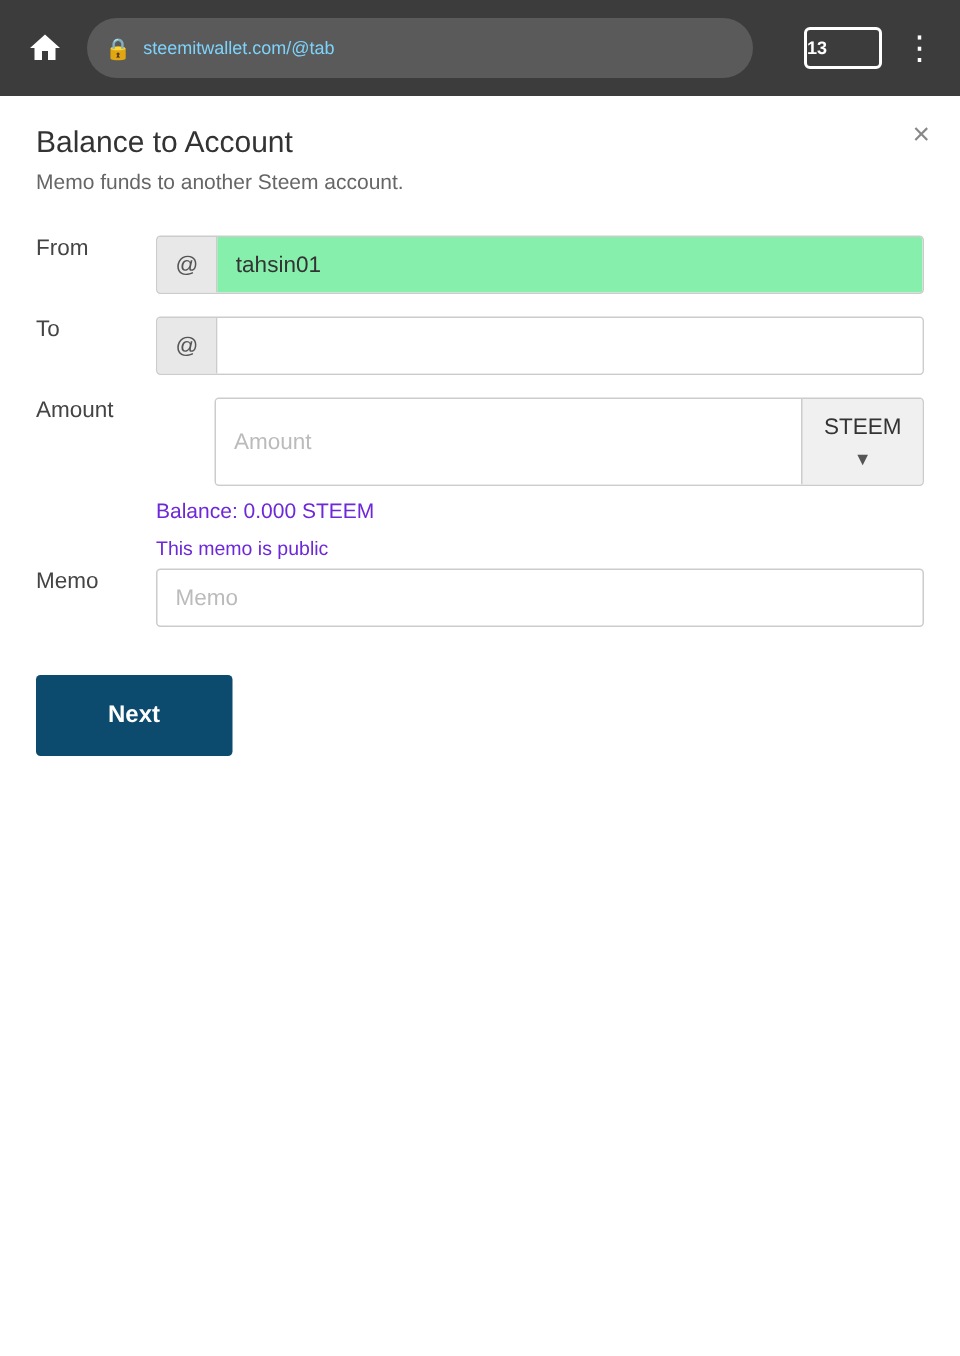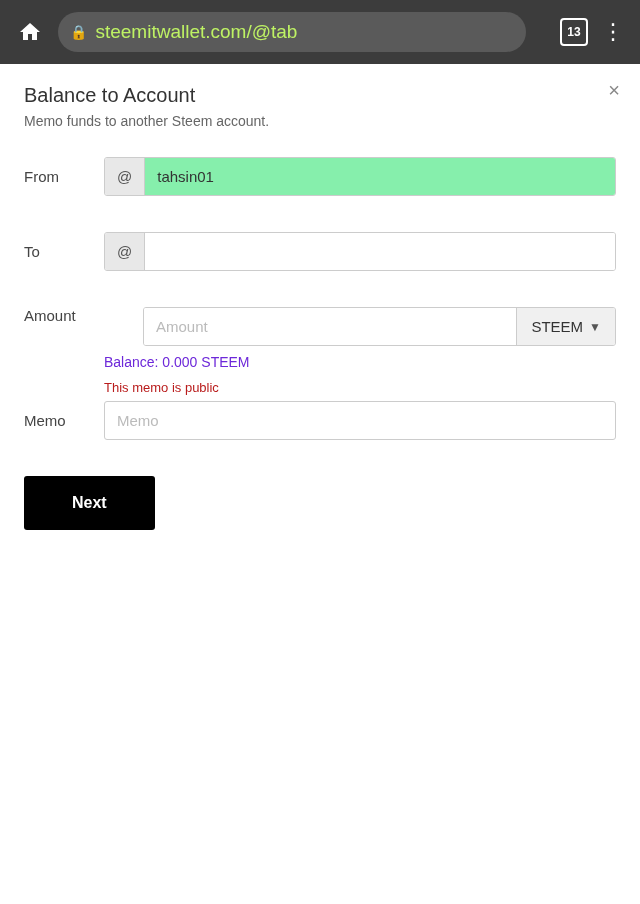--- a/index.html
+++ b/index.html
@@ -51,38 +51,38 @@
       padding: 0 12px;
       gap: 8px;
     }
 
     .lock-icon {
       color: #aaa;
       font-size: 14px;
     }
 
     .address-text {
-      color: #bef264;
-      font-size: 19px;
+      color: #7dd3fc;
+      font-size: 12px;
       white-space: nowrap;
       overflow: hidden;
     }
 
     .tab-badge {
       background: transparent;
       border: 2px solid white;
       border-radius: 4px;
       color: white;
       font-size: 12px;
       font-weight: bold;
-      width: 28px;
+      width: 52px;
       height: 28px;
       display: flex;
       align-items: center;
-      justify-content: center;
+      justify-content: flex-start;
       flex-shrink: 0;
       margin-left: 24px;
     }
 
     .menu-dots {
       color: white;
       font-size: 22px;
       cursor: pointer;
       padding: 0 4px;
       flex-shrink: 0;
@@ -117,22 +117,22 @@
 
     .dialog-subtitle {
       font-size: 14px;
       color: #666;
       margin-bottom: 28px;
     }
 
     
     .form-row {
       display: flex;
-      align-items: center;
-      margin-bottom: 36px;
+      align-items: flex-start;
+      margin-bottom: 15px;
     }
 
     .form-label {
       width: 80px;
       font-size: 15px;
       color: #444;
       flex-shrink: 0;
     }
 
     .input-with-at {
@@ -205,60 +205,61 @@
       background: #f0f0f0;
       border: none;
       border-left: 1px solid #ccc;
       padding: 10px 14px;
       font-size: 15px;
       color: #333;
       cursor: pointer;
       display: flex;
       align-items: center;
       gap: 6px;
+      flex-direction: column;
     }
 
     .dropdown-arrow {
       font-size: 12px;
       color: #555;
     }
 
     .balance-link {
       color: #6d28d9;
       font-size: 14px;
       text-decoration: none;
       display: block;
       margin-left: 80px;
       margin-bottom: 10px;
     }
 
     .memo-notice {
       font-size: 13px;
-      color: #b91c1c;
+      color: #6d28d9;
       margin-left: 80px;
       margin-bottom: 6px;
     }
 
     .memo-input {
       flex: 1;
       border: 1px solid #ccc;
       border-radius: 3px;
       padding: 10px 12px;
       font-size: 15px;
       color: #333;
       outline: none;
       background: white;
     }
 
     .memo-input::placeholder {
       color: #bbb;
     }
 
     .next-btn {
-      background: #000000;
+      background: #0c4a6e;
       color: white;
       border: none;
       border-radius: 3px;
       padding: 18px 48px;
       font-size: 16px;
       font-weight: bold;
       cursor: pointer;
       margin-top: 32px;
       display: block;
     }

